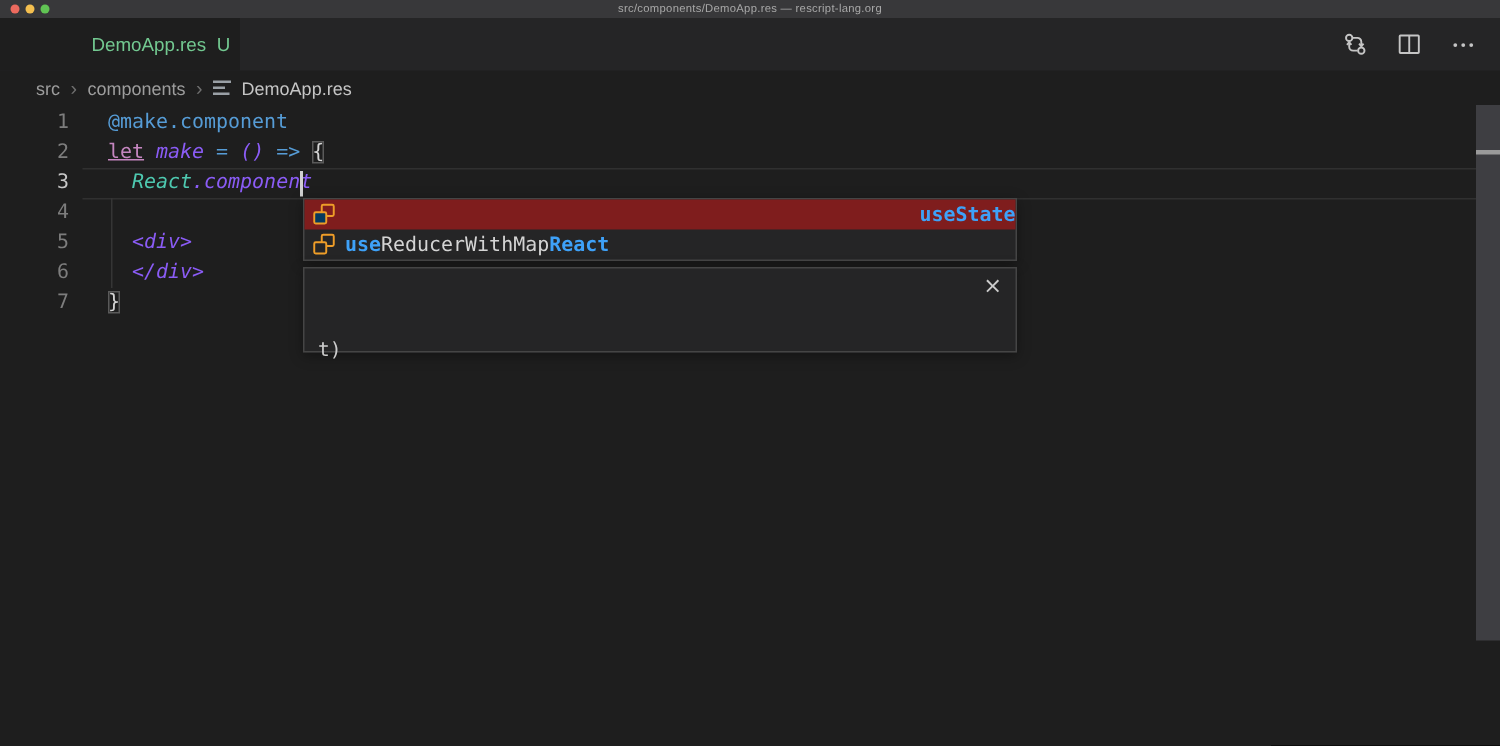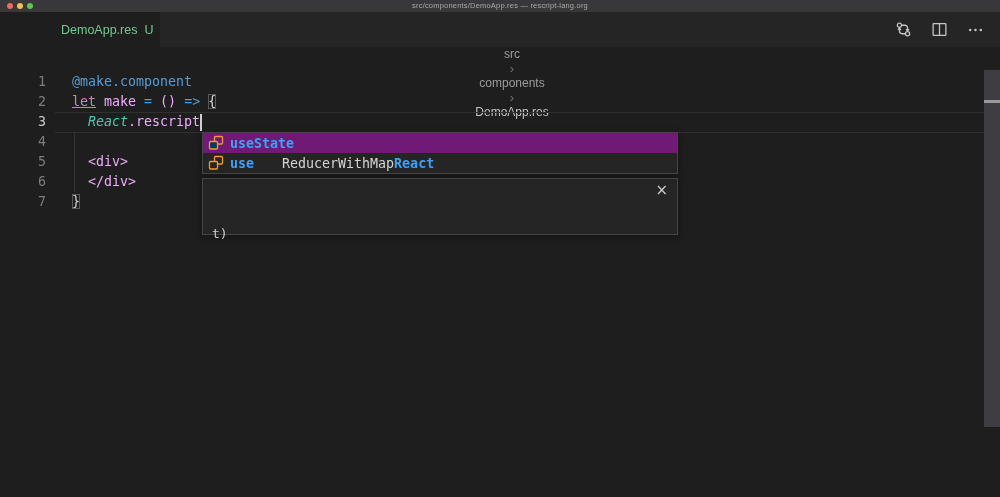--- a/index.html
+++ b/index.html
@@ -21,55 +21,55 @@
     display:flex; align-items:center; padding-left:54px; }
   .tab .ficon { margin-right:7px; }
   .tab-label { color:#73c991; font-size:12.5px; }
   .tab-git { color:#73c991; font-size:12.5px; margin-left:7px; }
   .tab-dot { width:8px; height:8px; border-radius:50%; background:#ffffff; margin-left:13px; }
   .tab-actions { position:absolute; right:14px; top:0; height:35px; display:flex; align-items:center; gap:14px; }
   .tact { width:22px; height:22px; display:flex; align-items:center; justify-content:center;
     color:#c5c5c5; border-radius:4px; cursor:pointer; }
   
   .breadcrumbs { position:absolute; left:0; top:47px; width:1000px; height:23px;
-    display:flex; align-items:center; padding-left:24px; font-size:12px; color:#9d9d9d;flex-direction:column; }
+    display:flex; align-items:center; padding-left:24px; font-size:12px; color:#9d9d9d; }
   .bc-item { cursor:pointer; }
   .bc-sep { color:#6f6f6f; margin:0 7px; font-size:13px; }
   .bc-last { color:#c5c5c5; }
   .breadcrumbs .ficon { margin-right:6px; }
   
   .editor { position:absolute; left:0; top:70px; width:1000px; height:427px;
     font-family:"DejaVu Sans Mono", monospace; font-size:13.3px; }
   .row { position:absolute; left:0; height:20px; line-height:20px; width:984px; white-space:pre; }
   .num { position:absolute; left:0; top:0; width:46px; text-align:right; color:#7d7d7d; }
   .num-active { color:#c8c8c8; }
   .code { position:absolute; left:72px; top:0; white-space:pre; }
-  .t-fg { color:#f0abfc; }
+  .t-fg { color:#8b5cf6;font-style:italic; }
   .t-blue { color:#569cd6; }
   .t-mag { color:#c586c0;text-decoration:underline; }
   .t-teal { color:#4ec9b0;font-style:italic; }
   .t-bracket { color:#d4d4d4; outline:1px solid #5a5a5a; outline-offset:-1px; }
   .current-line { position:absolute; left:55px; top:42px; width:929px; height:21px;
     border-top:1px solid #303030; border-bottom:1px solid #303030; }
   .indent-guide { position:absolute; left:74px; top:62px; width:1px; height:60px; background:#353535; }
   .cursor { position:absolute; left:200px; top:44px; width:2px; height:17px; background:#d0d0d0; }
   
   .scrollbar-thumb { position:absolute; left:984px; top:0; width:16px; height:357px; background:#3e3e42; cursor:pointer; }
   .overview-marker { position:absolute; left:984px; top:30px; width:16px; height:3px; background:#9a9a9a; }
   
   .suggest { position:absolute; left:202px; top:62px; width:476px; }
   .suggest-list { width:476px; background:#252526; border:1px solid #454545;
     box-shadow:0 2px 8px rgba(0,0,0,.35); }
   .srow { position:relative; height:20px; line-height:19px; display:flex; align-items:center;
     padding-left:5px; cursor:pointer; }
-  .srow.selected { background:#701a75; }
+  .srow.selected { background:#7f1d1d;justify-content:space-between; }
   .srow .sicon { margin-right:6px; flex:0 0 16px; }
   .slabel { font-size:13.3px; white-space:pre; }
   .seg-match { color:#3ea1f8; font-weight:bold; }
-  .seg-plain { color:#d4d4d4;margin-left:28px; }
+  .seg-plain { color:#d4d4d4; }
   .sym-front { fill:#252526; }
   .srow.selected .sym-front { fill:#04395e; }
   .suggest-docs { position:relative; margin-top:4px; width:476px; height:57px;
     background:#252526; border:1px solid #454545; box-shadow:0 2px 8px rgba(0,0,0,.35);
     padding:7px 30px 7px 9px; color:#cccccc; font-size:13px; line-height:19px; white-space:pre; }
   .docs-close { position:absolute; top:2px; right:9px; font-size:15px; color:#cccccc;
     cursor:pointer; font-family:"DejaVu Sans", sans-serif; }
 </style>
 </head>
 <body>
@@ -146,21 +146,21 @@
       <span class="code"><span class="t-blue">@make.component</span></span>
     </div>
 
     <div class="row" style="top:22px">
       <span class="num">2</span>
       <span class="code"><span class="t-mag">let</span><span class="t-fg"> make </span><span class="t-blue">=</span><span class="t-fg"> () </span><span class="t-blue">=&gt;</span><span class="t-fg"> </span><span class="t-bracket">{</span></span>
     </div>
 
     <div class="row" style="top:42px">
       <span class="num num-active">3</span>
-      <span class="code"><span class="t-fg">  </span><span class="t-teal">React</span><span class="t-fg">.rescript</span></span>
+      <span class="code"><span class="t-fg">  </span><span class="t-teal">React</span><span class="t-fg">.component</span></span>
     </div>
 
     <div class="row" style="top:62px">
       <span class="num">4</span>
     </div>
 
     <div class="row" style="top:82px">
       <span class="num">5</span>
       <span class="code"><span class="t-fg">  &lt;div&gt;</span></span>
     </div>

